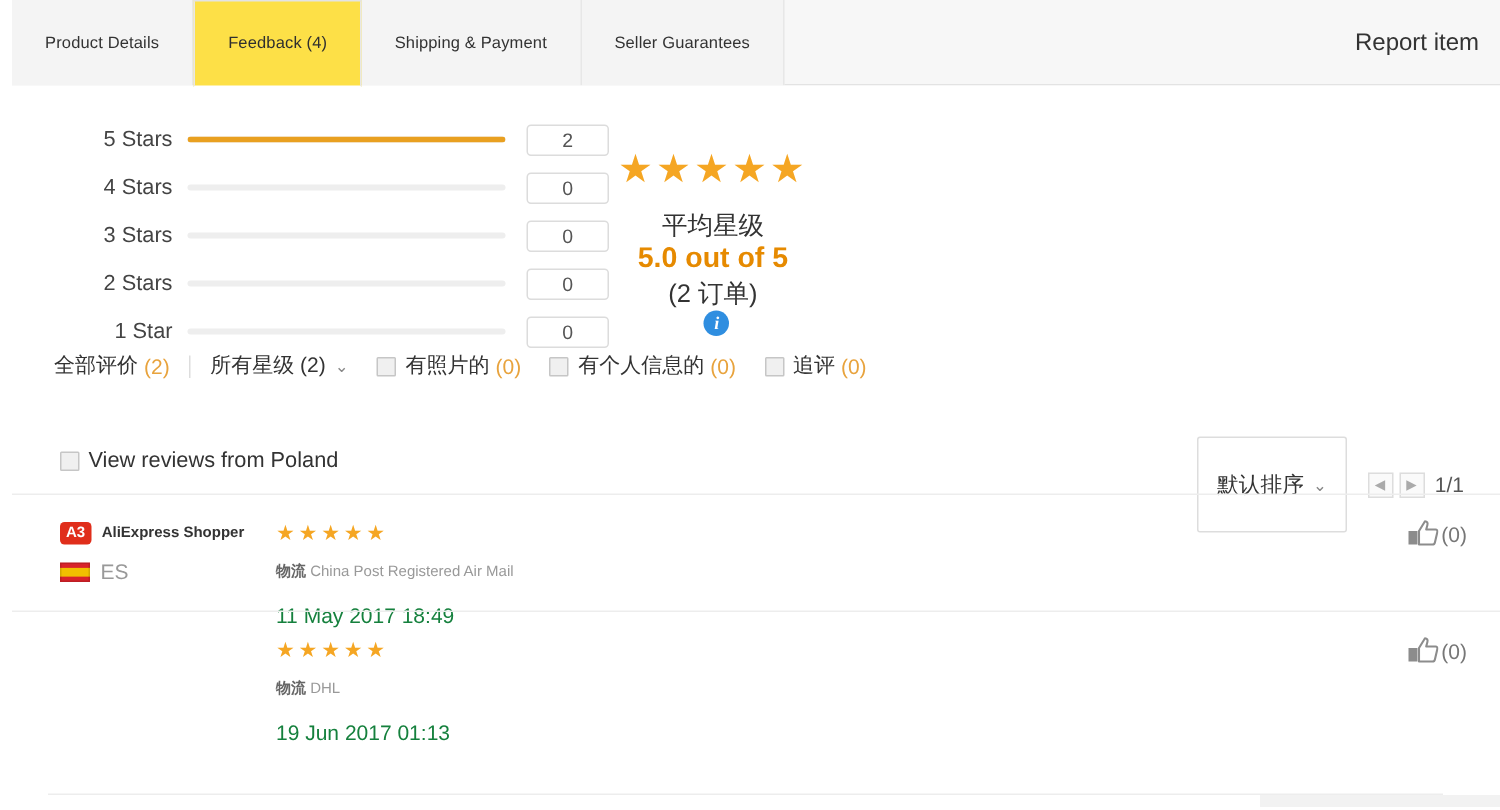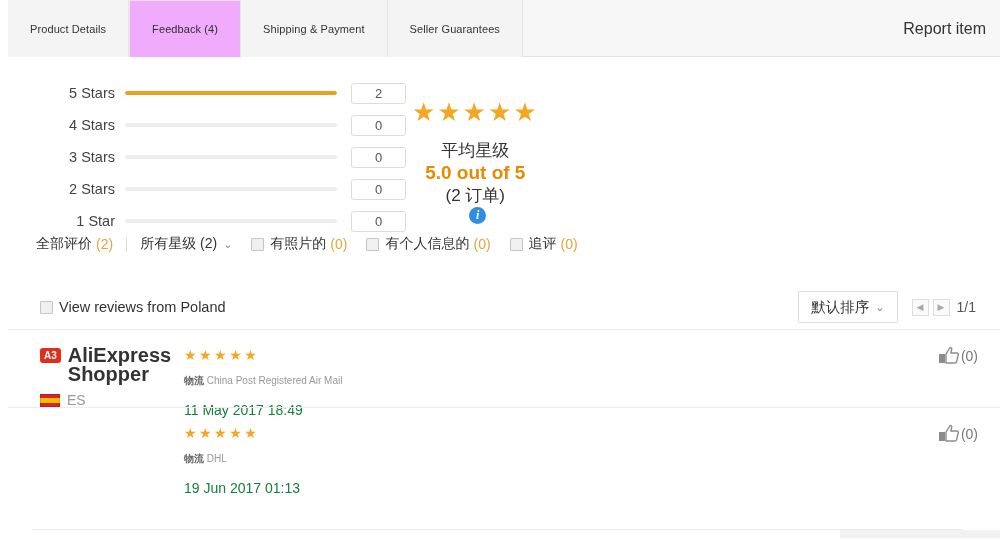--- a/index.html
+++ b/index.html
@@ -44,21 +44,21 @@
     font-size: 11px;
     color: #333333;
     background: #f4f4f4;
     border-right: 1px solid #e7e7e7;
     box-sizing: border-box;
     cursor: pointer;
     white-space: nowrap;
     letter-spacing: .1px;
   }
   .tab.active {
-    background: #f0abfc;
+    background: #fde047;
     color: #2f2f2f;
     border-top: 1px solid #e3e3e3;
     border-left: 1px solid #e7e7e7;
     border-right: 1px solid #e7e7e7;
     border-bottom: 1px solid #ffffff;
     margin-bottom: -1px;
     z-index: 3;
     position: relative;
   }
   .tab.first { border-left: none; }
@@ -241,21 +241,21 @@
   .sortwrap {
     position: absolute;
     right: 24px; top: 2px;
     display: flex;
     align-items: center;
   }
   .sort-select {
     border: 1px solid #dddddd;
     background: #ffffff;
     height: 30px;
-    padding: 0 12px;
+    padding: 16px 12px;
     display: flex;
     align-items: center;
     font-size: 14.5px;
     color: #333333;
     cursor: pointer;
     border-radius: 2px;
     white-space: nowrap;
   }
   .pager {
     display: flex;
@@ -310,21 +310,21 @@
     font-size: 10px;
     font-weight: bold;
     border-radius: 3px;
     padding: 1px 4px;
     line-height: 13px;
     margin-right: 7px;
     margin-top: 2px;
     flex: none;
   }
   .rv-name {
-    font-size: 20px;
+    font-size: 10px;
     font-weight: bold;
     color: #333333;
     line-height: 19px;
     word-break: break-word;
   }
   .rv-name.link {
     color: #3b68b5;
     font-weight: bold;
     cursor: pointer;
   }

